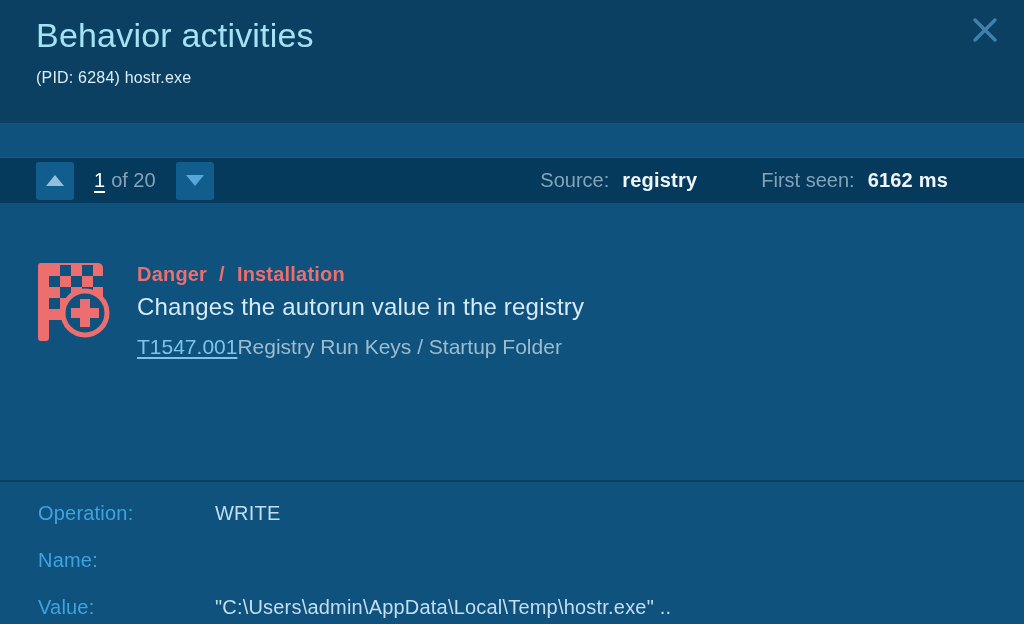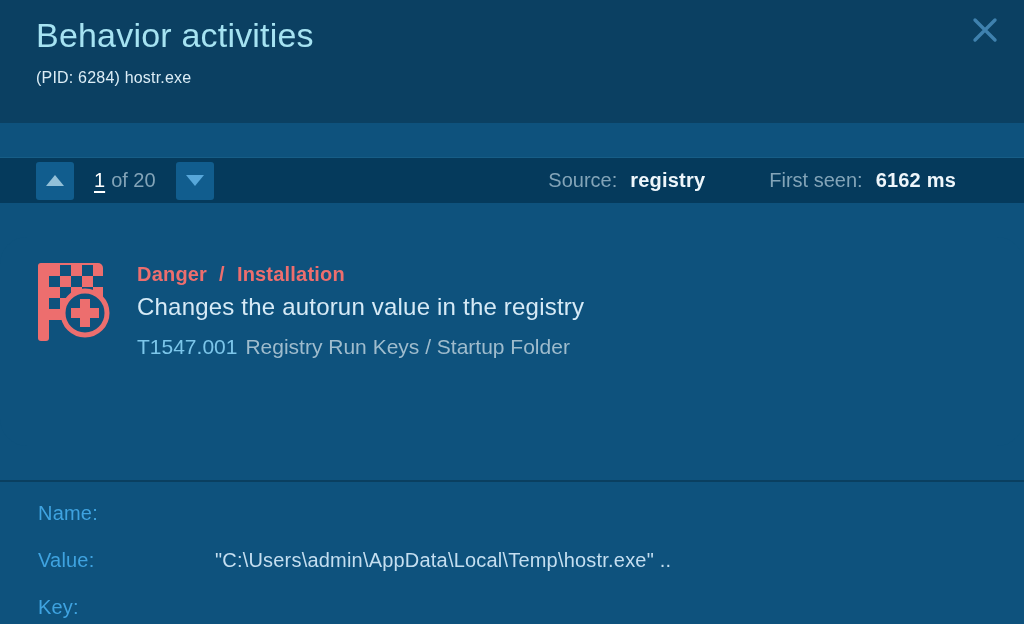--- a/index.html
+++ b/index.html
@@ -39,32 +39,32 @@
   .pg-btn{width:38px;height:38px;background:var(--c-btn);border:none;border-radius:3px;display:flex;align-items:center;justify-content:center;cursor:pointer;flex:none;}
   .tri-up{width:0;height:0;border-left:9px solid transparent;border-right:9px solid transparent;border-bottom:11px solid var(--c-arrow-up);}
   .tri-down{width:0;height:0;border-left:9px solid transparent;border-right:9px solid transparent;border-top:11px solid var(--c-arrow-down);}
   .pager-text{font-size:20px;margin:0 20px;white-space:nowrap;}
   .pager-text .cur{color:#ffffff;text-decoration:underline;text-underline-offset:4px;}
   .pager-text .of{color:var(--c-muted);margin-left:6px;}
   .meta{display:flex;align-items:baseline;white-space:nowrap;}
   .meta .lbl{color:var(--c-muted);font-size:20px;}
   .meta .val{color:var(--c-white);font-size:20px;font-weight:700;margin-left:13px;letter-spacing:.2px;}
   .meta-source{margin-left:auto;}
-  .meta-first{margin-left:64px;margin-right:32px;text-align:right;}
+  .meta-first{margin-left:64px;margin-right:40px;text-align:right;}
 
   
   .threat{height:209px;background:var(--c-panel);padding:26px 36px 0 38px;display:flex;flex:none;border-radius:27px;}
   .threat-icon{flex:none;}
   .threat-text{margin-left:25px;padding-top:0;}
   .severity{color:var(--c-coral);font-size:20px;font-weight:700;letter-spacing:.2px;}
   .severity .sep{margin:0 12px;}
   .headline{color:var(--c-headline);font-size:24px;font-weight:500;margin-top:7px;letter-spacing:.2px;}
   .mitre{margin-top:14px;font-size:21px;}
-  .mitre a{color:var(--c-link);text-underline-offset:3px;cursor:pointer;}
-  .mitre .mname{color:var(--c-mitre);margin-left:8px;}
+  .mitre a{color:var(--c-link);text-decoration:underline;text-underline-offset:3px;cursor:pointer;}
+  .mitre .mname{color:var(--c-mitre);}
 
   
   .details{flex:1;background:var(--c-panel);border-top:2px solid var(--c-divider);padding:19px 36px 0 38px;}
   .drow{display:flex;margin-bottom:22px;align-items:flex-start;}
   .drow .dlabel{flex:0 0 177px;color:var(--c-label);font-size:20px;line-height:25px;letter-spacing:.2px;}
   .drow .dvalue{color:var(--c-value);font-size:20px;line-height:25px;max-width:745px;word-break:break-all;letter-spacing:.2px;}
 </style>
 </head>
 <body>
 
@@ -130,20 +130,24 @@
       </div>
       <div class="headline">Changes the autorun value in the registry</div>
       <div class="mitre">
         <a>T1547.001</a><span class="mname">Registry Run Keys / Startup Folder</span>
       </div>
     </div>
   </div>
 
   <div class="details">
     <div class="drow">
+      <div class="dlabel">Operation:</div>
+      <div class="dvalue">WRITE</div>
+    </div>
+    <div class="drow">
       <div class="dlabel">Name:</div>
     </div>
     <div class="drow">
       <div class="dlabel">Value:</div>
       <div class="dvalue">"C:\Users\admin\AppData\Local\Temp\hostr.exe" ..</div>
     </div>
     <div class="drow">
       <div class="dlabel">Key:</div>
     </div>
     <div class="drow">

